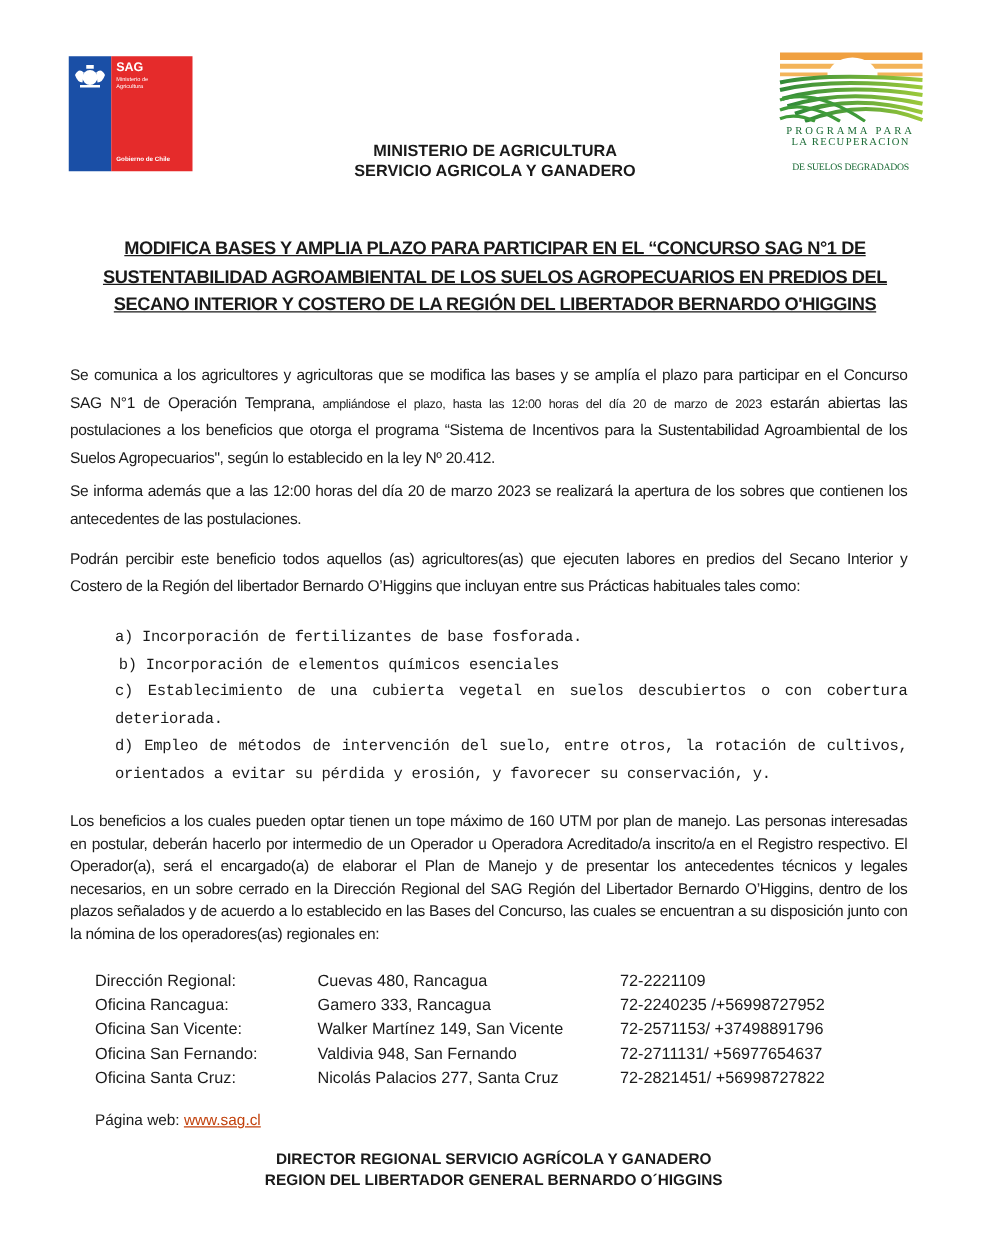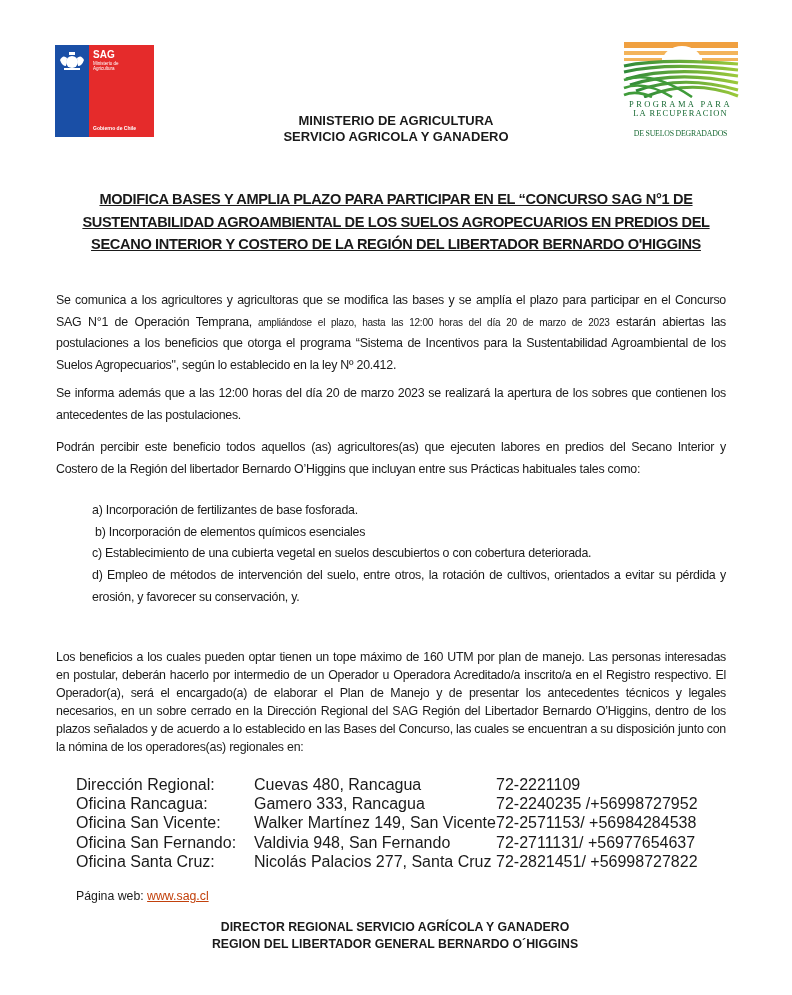--- a/index.html
+++ b/index.html
@@ -28,25 +28,25 @@
   #doc-title { top: 188px; left: 40px; width: 712px; font-weight: bold; font-size: 14.6px; line-height: 22.5px;
                font-family: "Liberation Sans Narrow", "Liberation Sans", sans-serif; letter-spacing: -0.35px; }
 
   .para { position: absolute; left: 56px; width: 670px; font-size: 12.4px; line-height: 21.5px; text-align: justify;
           letter-spacing: -0.25px; }
   .small { font-size: 10px; }
   #p1 { top: 290px; }
   #p2 { top: 383px; }
   #p3 { top: 437px; }
   #list { position: absolute; left: 92px; top: 500px; width: 634px; font-size: 12.4px; line-height: 21.7px; letter-spacing: -0.25px; }
-  #list div { text-align: justify; }
+  #list div { text-align: justify; font-family: Liberation Mono, monospace; }
   #list .bitem { padding-left: 3px; }
   #p4 { top: 648px; line-height: 18px; }
 
-  #offices { position: absolute; left: 76px; top: 775px; font-size: 16px; line-height: 19.2px; }
+  #offices { position: absolute; left: 76px; top: 775px; font-size: 13px; line-height: 19.2px; }
   #offices .row { display: flex; white-space: nowrap; }
   #offices .c1 { width: 178px; }
   #offices .c2 { width: 242px; }
   #offices .c3 { width: 200px; }
 
   #web { position: absolute; left: 76px; top: 889px; font-size: 12.3px; }
   #web a { color: #c2410c; text-decoration: underline; }
 
   #footer-sign { top: 919px; left: 180px; width: 430px; font-weight: bold; font-size: 12.3px; line-height: 17px; text-align: center; }
 </style>
@@ -134,21 +134,21 @@
     <span class="c3">72-2221109</span>
   </div>
   <div class="row">
     <span class="c1">Oficina Rancagua:</span>
     <span class="c2">Gamero 333, Rancagua</span>
     <span class="c3">72-2240235 /+56998727952</span>
   </div>
   <div class="row">
     <span class="c1">Oficina San Vicente:</span>
     <span class="c2">Walker Martínez 149, San Vicente</span>
-    <span class="c3">72-2571153/ +56984284538</span>
+    <span class="c3">72-2571153/ +37498891796</span>
   </div>
   <div class="row">
     <span class="c1">Oficina San Fernando:</span>
     <span class="c2">Valdivia 948, San Fernando</span>
     <span class="c3">72-2711131/ +56977654637</span>
   </div>
   <div class="row">
     <span class="c1">Oficina Santa Cruz:</span>
     <span class="c2">Nicolás Palacios 277, Santa Cruz</span>
     <span class="c3">72-2821451/ +56998727822</span>

